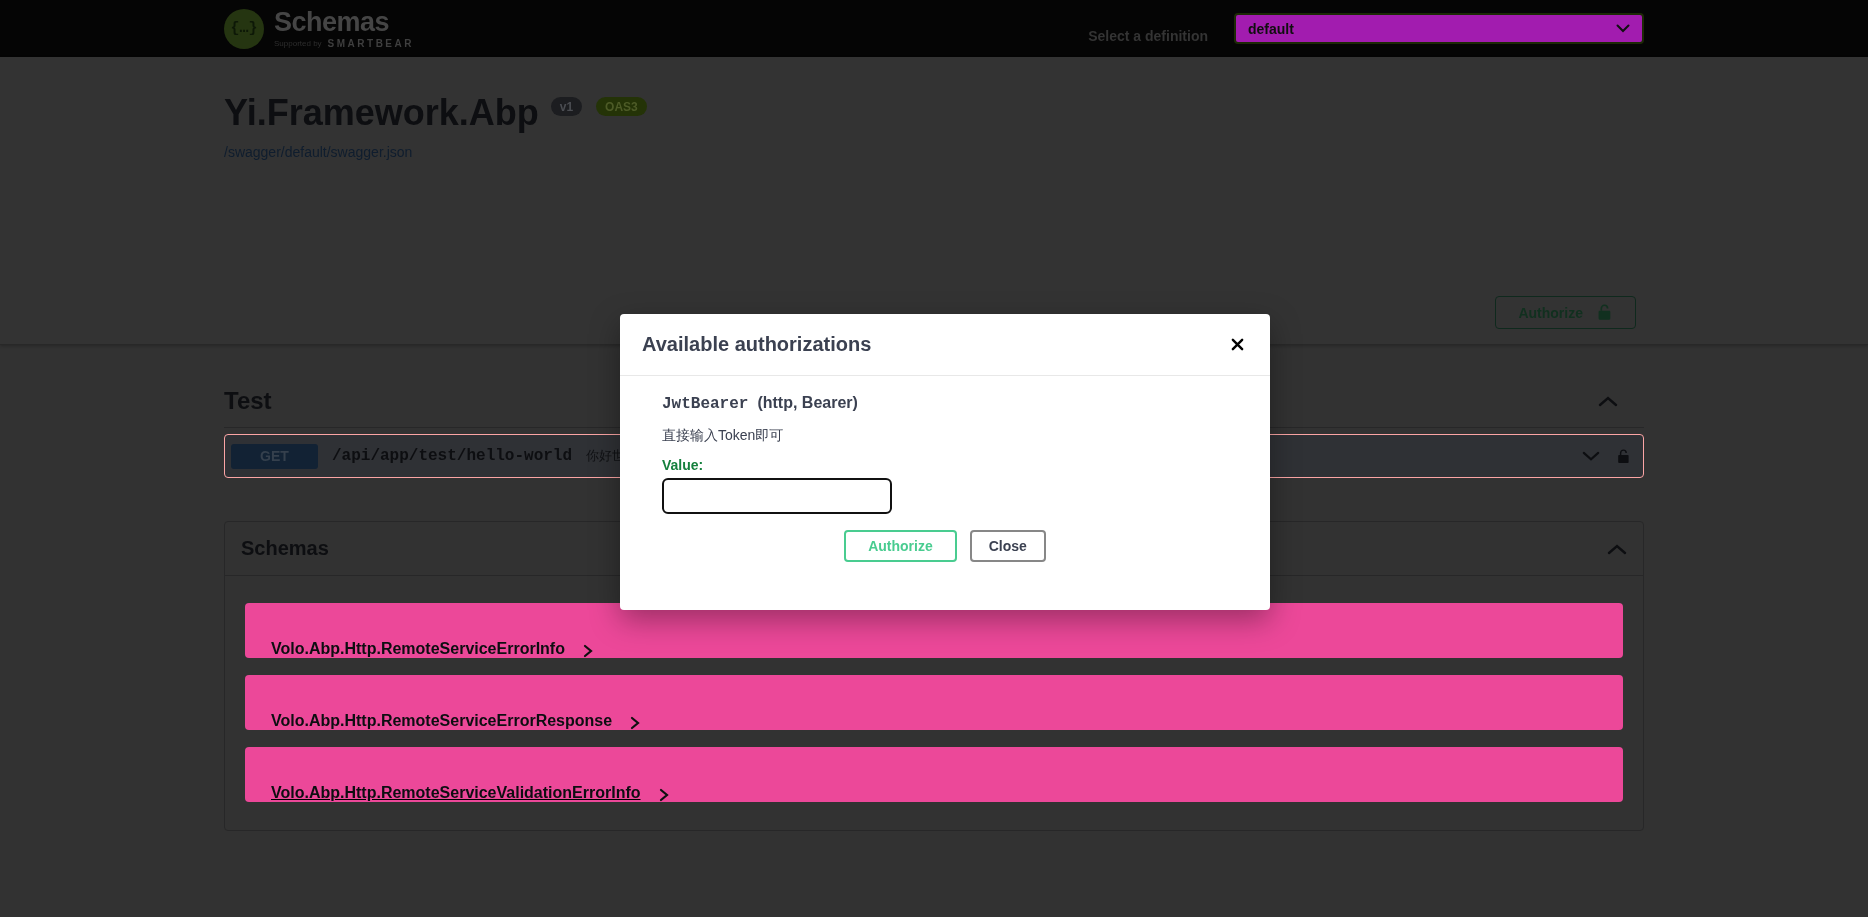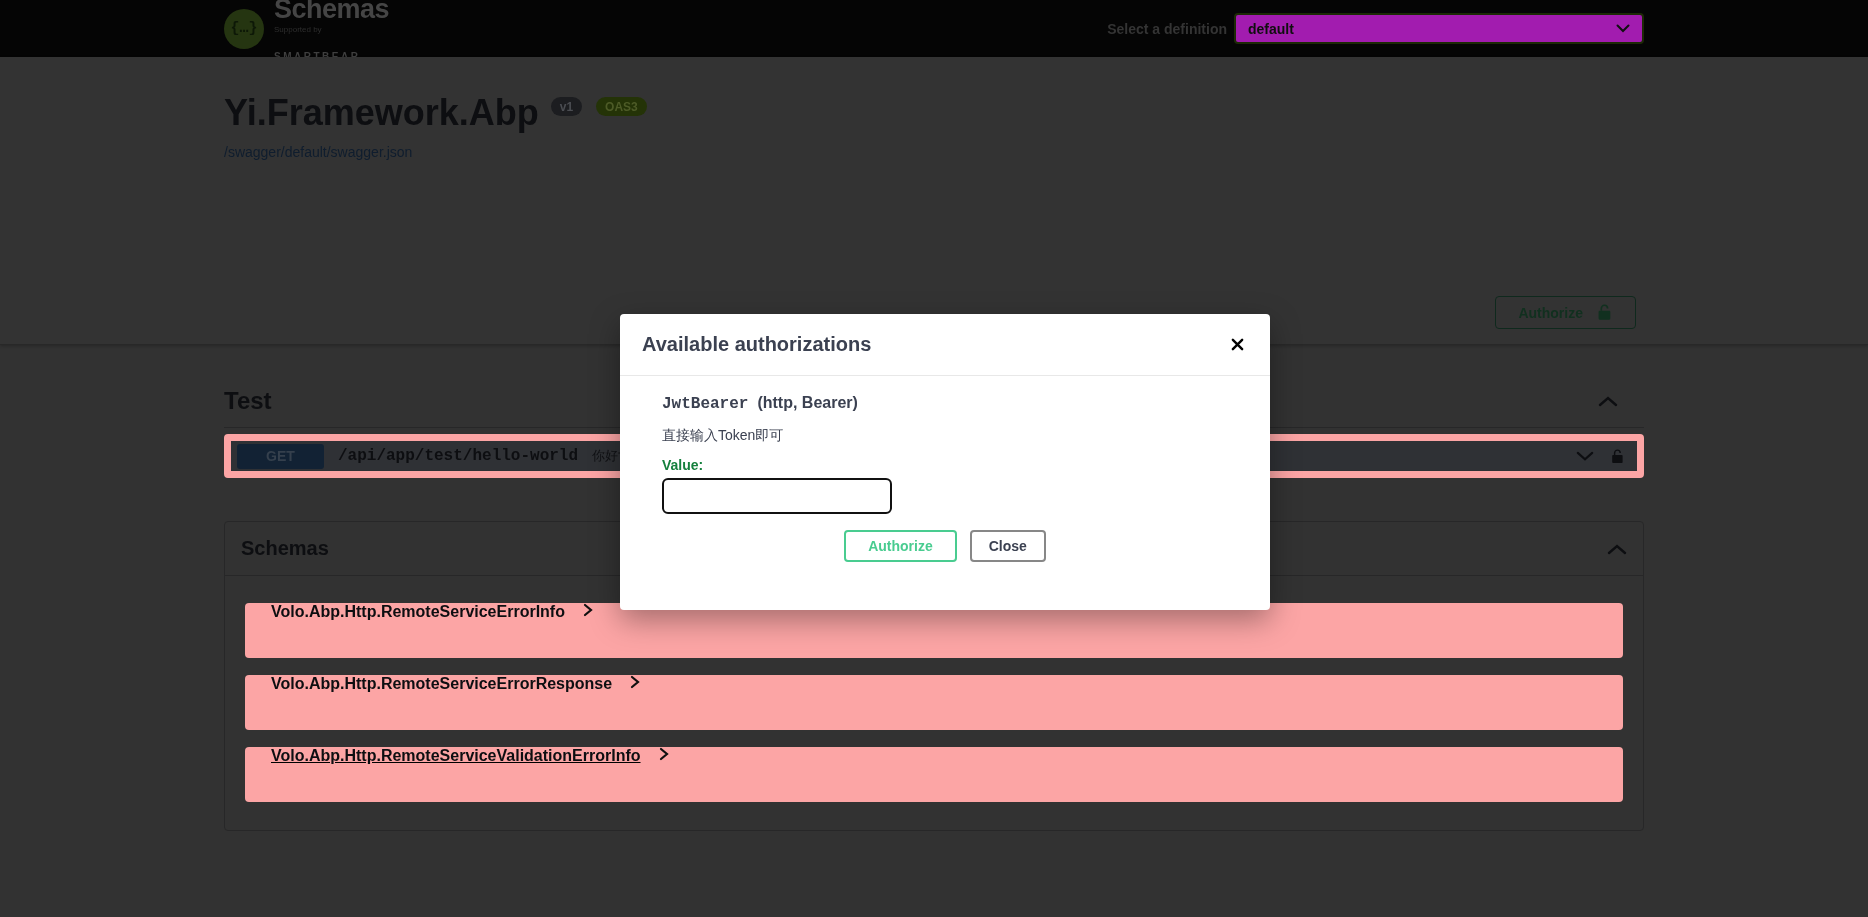--- a/index.html
+++ b/index.html
@@ -17,24 +17,24 @@
   .topbar { position:absolute; top:0; left:0; width:1868px; height:57px; background:#050505; }
   .topbar .wrapper { height:100%; display:flex; align-items:center; justify-content:space-between; }
   .logo { display:flex; align-items:center; gap:10px; cursor:pointer; }
   .logo-mark {
     width:40px; height:40px; border-radius:50%; background:#253511;
     display:flex; align-items:center; justify-content:center;
     color:#0d1807; font-family:"Liberation Mono", monospace; font-weight:bold; font-size:15px;
   }
   .logo-wordmark { display:flex; flex-direction:column; line-height:1; }
   .logo-title { font-size:27px; font-weight:bold; color:#454545; letter-spacing:-0.5px; }
-  .logo-tagline { margin-top:3px; display:flex; align-items:flex-start; gap:18px;flex-direction:column; }
+  .logo-tagline { margin-top:3px; display:flex; align-items:center; gap:6px; }
   .logo-tagline .prefix { font-size:8px; color:#2e2e2e; }
   .logo-tagline .brand { font-size:10px; font-weight:bold; letter-spacing:2.5px; color:#3f3f3f; }
-  .definition-group { display:flex; align-items:center; gap:7px; }
+  .definition-group { display:flex; align-items:flex-end; gap:26px; }
   .definition-label { font-size:14px; font-weight:bold; color:#343434; }
   .definition-select {
     width:410px; height:31px; background:#a21caf; border:2px solid #1d2a06; border-radius:4px;
     display:flex; align-items:center; padding:0 12px; cursor:pointer;
   }
   .definition-select .value { font-size:14px; font-weight:bold; color:#0f0f0f; }
   .definition-select .chev { margin-left:auto; color:#101010; display:flex; }
 
   
   .hero {
@@ -65,21 +65,21 @@
 
   .tag-header {
     margin-top:42px; display:flex; align-items:center; justify-content:space-between;
     border-bottom:1px solid #272728; padding-bottom:12px; cursor:pointer;
   }
   .tag-title { font-size:24px; font-weight:bold; color:#0d0e11; }
   .icon-btn { display:flex; align-items:center; color:#0d0e11; background:none; border:none; cursor:pointer; }
   .tag-header .icon-btn { margin-right:26px; }
 
   .opblock {
-    margin-top:6px; height:44px; background:#2f3135; border:7px solid #fca5a5; border-radius:4px;
+    margin-top:6px; height:44px; background:#2f3135; border:1px solid #fca5a5; border-radius:4px;
     display:flex; align-items:center; padding:0 12px 0 6px; cursor:pointer;
   }
   .method-badge {
     width:87px; height:25px; background:#122234; border-radius:3px;
     display:flex; align-items:center; justify-content:center;
     color:#35404d; font-size:14px; font-weight:bold;
   }
   .op-path {
     margin-left:14px; font-family:"Liberation Mono","DejaVu Sans Mono",monospace;
     font-size:16px; font-weight:bold; color:#0d0e11;
@@ -89,22 +89,22 @@
   .op-icons .lock { color:#0d0e11; display:flex; cursor:pointer; }
 
   .models-section { margin-top:43px; border:1px solid #272728; border-radius:4px; }
   .models-header {
     height:54px; display:flex; align-items:center; justify-content:space-between;
     padding:0 16px; border-bottom:1px solid #272728; cursor:pointer;
   }
   .models-title { font-size:20px; font-weight:bold; color:#0d0e11; }
   .models-body { padding:27px 20px 28px; }
   .model-row {
-    height:55px; background:#fca5a5; border-radius:4px; margin-bottom:17px;
-    display:flex; align-items:flex-start; padding:0 26px; cursor:pointer;
+    height:55px; background:#ec4899; border-radius:4px; margin-bottom:17px;
+    display:flex; align-items:flex-end; padding:0 26px; cursor:pointer;
   }
   .model-row:last-child { margin-bottom:0;text-decoration:underline; }
   .model-name { font-size:16px; font-weight:bold; color:#0d0e11; }
   .model-row .chev { margin-left:18px; display:flex; color:#101010; }
 
   
   .backdrop { position:absolute; inset:0; background:rgba(0,0,0,0); }
   .modal {
     position:absolute; left:620px; top:314px; width:650px; height:296px;
     background:#ffffff; border-radius:4px; box-shadow:0 10px 30px rgba(0,0,0,0.35);

